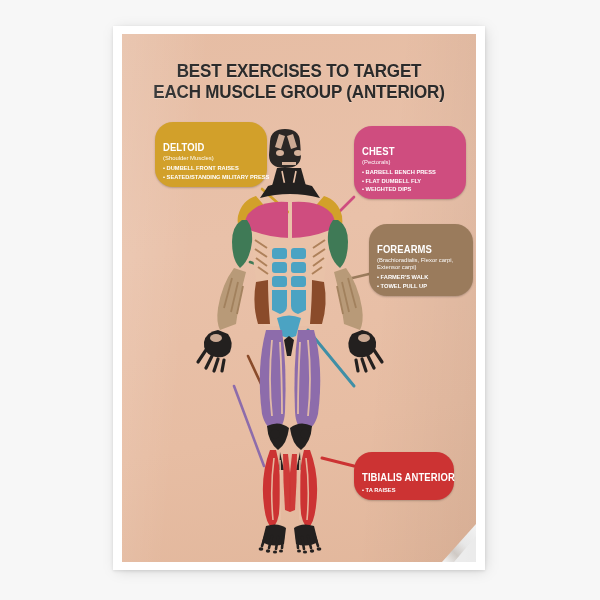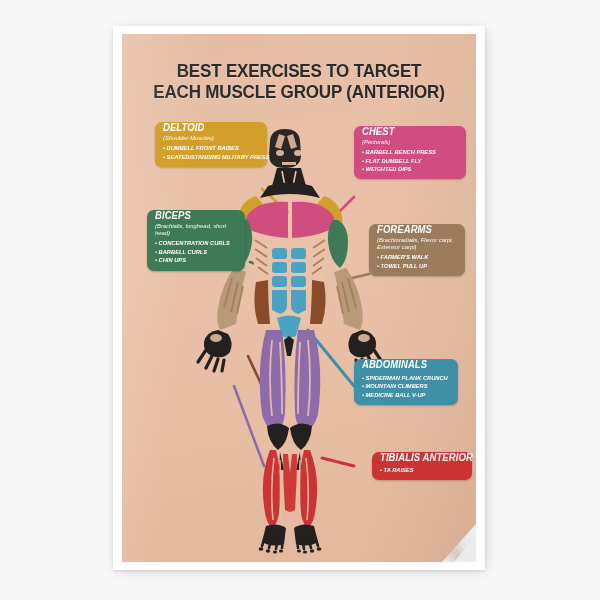--- a/index.html
+++ b/index.html
@@ -58,26 +58,25 @@
     line-height: 21px;
     letter-spacing: -0.2px;
     transform: scaleX(0.92);
     text-shadow: 0 1px 0 rgba(255,255,255,0.25);
   }
   #title .l { display:block; white-space: nowrap; }
 
   
   .box {
     position: absolute;
-    border-radius: 7px;
-    padding: 0 7px 6px 8px;
+    border-radius: 18px;
+    padding: 20px 7px 6px 8px;
     color: #fff;
     box-shadow: 0 1px 2px rgba(0,0,0,0.22);
     z-index: 6;
-    font-style: italic;
   }
   .box .h {
     font-weight: bold; font-size: 10.2px; line-height: 11px;
     letter-spacing: 0.1px; transform: scaleX(0.93); transform-origin: left center;
     white-space: nowrap;
   }
   .box .sub {
     font-size: 6.2px; line-height: 7.2px; margin-top: 1px; opacity: 0.96;
     transform: scaleX(0.95); transform-origin: left center;
   }
@@ -276,51 +275,34 @@
     <div class="box" style="left: 232px; top: 92px; width: 112px; background: rgb(207, 77, 127);">
       <div class="h">CHEST</div>
       <div class="sub">(Pectorals)</div>
       <ul>
         <li>BARBELL BENCH PRESS</li>
         <li>FLAT DUMBELL FLY</li>
         <li>WEIGHTED DIPS</li>
       </ul>
     </div>
 
-    <div class="box" style="left: 25px; top: 176px; width: 98px; background: rgb(63, 122, 86);">
-      <div class="h">BICEPS</div>
-      <div class="sub">(Brachialis, longhead, short head)</div>
-      <ul>
-        <li>CONCENTRATION CURLS</li>
-        <li>BARBELL CURLS</li>
-        <li>CHIN UPS</li>
-      </ul>
-    </div>
-
-    <div class="box" style="left:247px; top:190px; width:96px; background:#9a7b5c;">
+
+    <div class="box" style="left:247px; top:190px; width:104px; background:#9a7b5c;">
       <div class="h">FOREARMS</div>
       <div class="sub">(Brachioradialis, Flexor carpi, Extensor carpi)</div>
       <ul>
         <li>FARMER'S WALK</li>
         <li>TOWEL PULL UP</li>
       </ul>
     </div>
 
 
-    <div class="box" style="left: 232px; top: 325px; width: 104px; background: rgb(63, 143, 166);">
-      <div class="h">ABDOMINALS</div>
-      <ul style="margin-top:4px;">
-        <li>SPIDERMAN PLANK CRUNCH</li>
-        <li>MOUNTAIN CLIMBERS</li>
-        <li>MEDICINE BALL V-UP</li>
-      </ul>
-    </div>
-
-
-    <div class="box" style="left: 232px; top: 418px; width: 100px; background: rgb(204, 51, 51); margin-left: 18px;">
+
+
+    <div class="box" style="left: 232px; top: 418px; width: 100px; background: rgb(204, 51, 51);">
       <div class="h">TIBIALIS ANTERIOR</div>
       <ul style="margin-top:3px;">
         <li>TA RAISES</li>
       </ul>
     </div>
 
     <div id="page-curl">
       <div id="curl-notch"></div>
     </div>
   </div>

